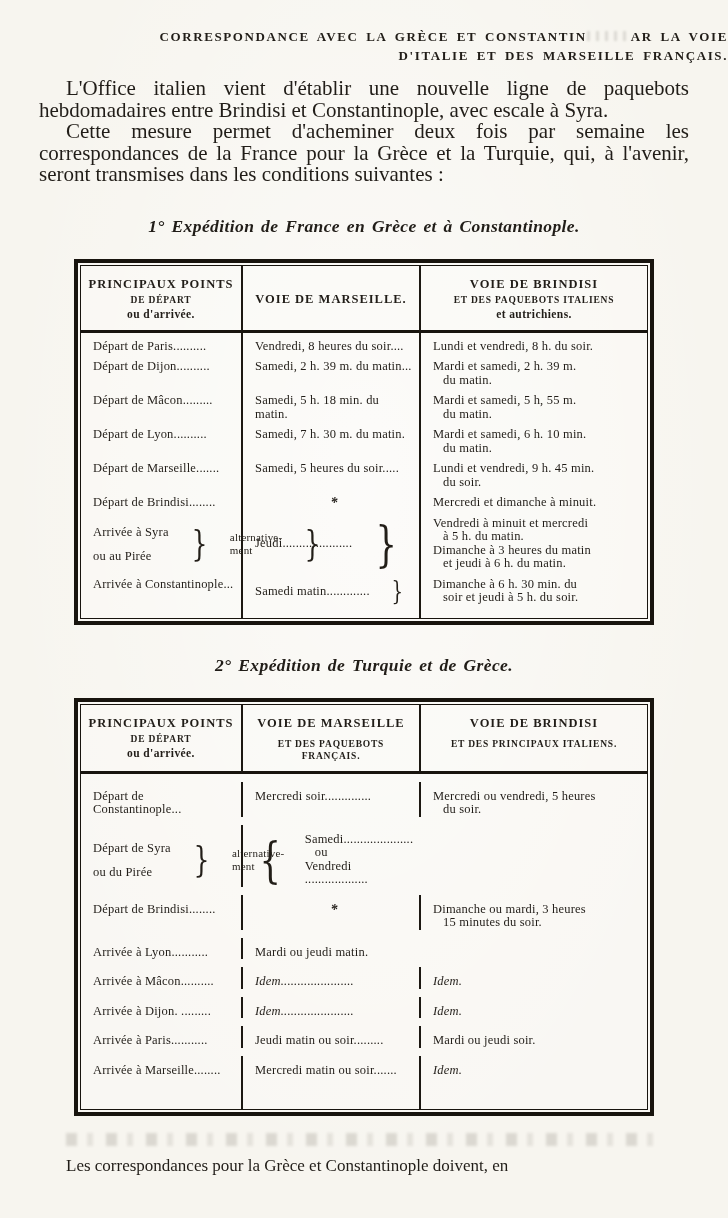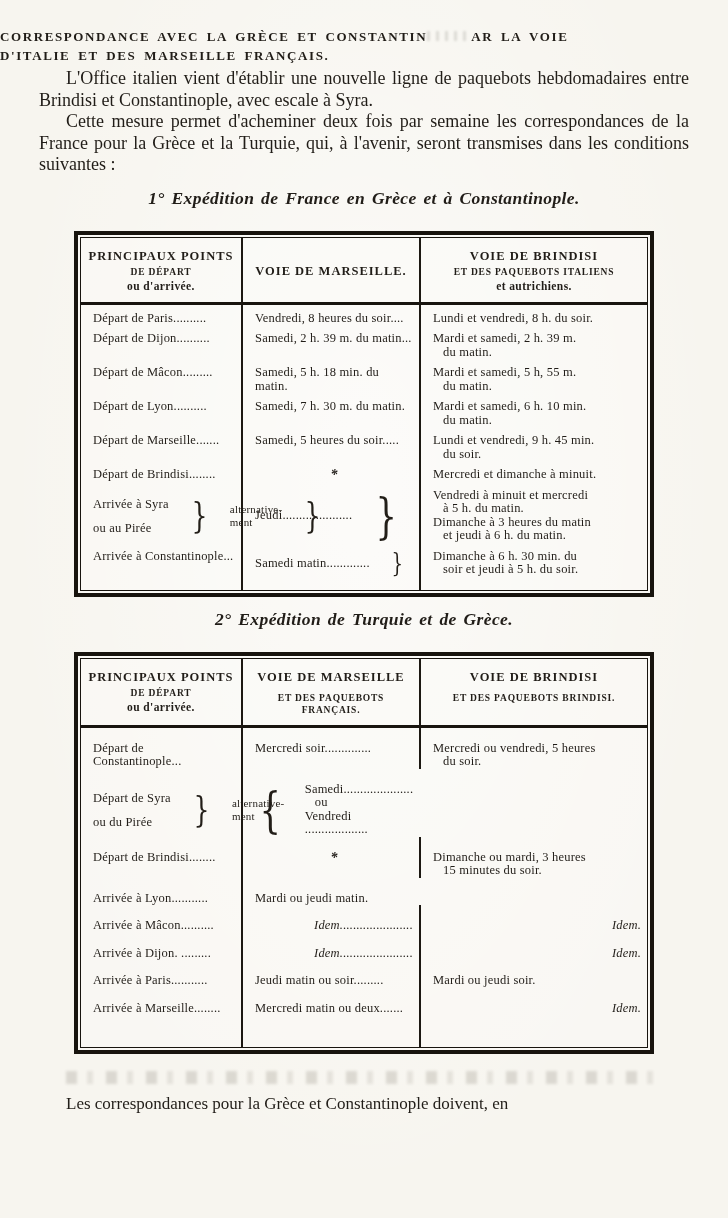--- a/index.html
+++ b/index.html
@@ -9,51 +9,51 @@
     width: 728px; height: 1218px;
     margin: 0 auto;
     background:
       radial-gradient(ellipse at 50% 40%, rgba(255,255,255,.55), rgba(0,0,0,0) 70%),
       #f7f5ef;
     color:#211d18;
     font-family:"Liberation Serif","DejaVu Serif",serif;
     overflow:hidden;
   }
   
-  .masthead { padding-top:27px; text-align:left; font-weight:bold; }
+  .masthead { padding-top:27px; text-align:right; font-weight:bold; }
   .masthead .line { font-size:13px; letter-spacing:1.6px; line-height:19px; word-spacing:3px; }
   .faded-gap {
     display:inline-block; width:44px; height:10px; vertical-align:baseline;
     background: repeating-linear-gradient(90deg, rgba(70,64,55,.28) 0 3px, transparent 3px 9px);
     filter: blur(1.1px); opacity:.55;
   }
   
-  .bodytext { width:650px; margin:3px auto 0; font-size:18px; line-height:21.6px; text-align:justify; }
+  .bodytext { width:650px; margin:13px auto 0; font-size:21px; line-height:21.6px; text-align:justify; }
   .bodytext p { text-indent:27px; }
   
-  .sec-head { margin-top:12px; text-align:center; font-style:italic; font-weight:bold; font-size:17.5px; letter-spacing:.4px; word-spacing:2px; }
+  .sec-head { margin-top:30px; text-align:center; font-style:italic; font-weight:bold; font-size:17.5px; letter-spacing:.4px; word-spacing:2px; }
   
   .tframe { width:580px; margin:22px auto 0; border:4px solid #18140e; background:rgba(255,255,255,.25); }
   .tinner { border:1px solid #18140e; margin:2px; }
   .trow { display:grid; grid-template-columns:160px 178px 1fr; }
   .td, .th { border-left:2px solid #1c1812; }
   .c1, .hc1 { border-left:none; }
   .th { text-align:center; font-weight:bold; padding:11px 4px 9px; border-bottom:3px solid #18140e; }
   .th .h-big { font-size:12.5px; letter-spacing:1px; line-height:14px; }
   .th .h-mid { font-size:9.5px; letter-spacing:.8px; line-height:12px; margin-top:3px; }
   .th .h-low { font-size:11.5px; font-weight:bold; letter-spacing:.4px; line-height:13px; margin-top:2px; }
   .th.vcenter { display:flex; flex-direction:column; justify-content:center; }
   .td { padding:7px 6px 0 12px; font-size:12.5px; line-height:13.5px; letter-spacing:.2px; white-space:pre-wrap; }
-  .t2 .td { padding-top:14px; }
+  .t2 .td { padding-top:8px;margin-top:8px; }
   .tbody-pad1 { height:13px; border-left:2px solid #1c1812; }
   .tbody-pad2 { height:32px; border-left:2px solid #1c1812; }
   .padrow { display:grid; grid-template-columns:160px 178px 1fr; }
   .padrow div:first-child { border-left:none; }
   .mark-cell { text-align:center; font-weight:bold; font-style:italic; font-size:14px; white-space:normal; }
-  .it { font-style:italic;text-align:right; }
+  .it { font-style:italic; }
   
   .altcell { display:flex; align-items:center; gap:19px; white-space:normal; padding-right:2px; }
   .alt-labels div { font-size:12.5px; line-height:24px; white-space:nowrap; }
   .alt-note { text-align:left; font-size:11px; line-height:13px; }
   .brace { font-family:"DejaVu Serif",serif; font-weight:normal; display:inline-block; transform:scaleX(.7); line-height:.85; color:#221e18; }
   .b-md { font-size:36px; }
   .b-lg { font-size:48px; }
   .b-sm { font-size:26px; }
   .flexcell { display:flex; align-items:center; gap:19px; }
   
@@ -186,21 +186,21 @@
           <div class="h-big">PRINCIPAUX POINTS</div>
           <div class="h-mid">DE DÉPART</div>
           <div class="h-low">ou d'arrivée.</div>
         </div>
         <div class="th">
           <div class="h-big">VOIE DE MARSEILLE</div>
           <div class="h-mid" style="margin-top:8px">ET DES PAQUEBOTS FRANÇAIS.</div>
         </div>
         <div class="th">
           <div class="h-big">VOIE DE BRINDISI</div>
-          <div class="h-mid" style="margin-top:8px">ET DES PAQUEBOTS BRINDISI.</div>
+          <div class="h-mid" style="margin-top:8px">ET DES PRINCIPAUX ITALIENS.</div>
         </div>
       </div>
 
       <div class="trow">
         <div class="td c1">Départ de Constantinople...</div>
         <div class="td">Mercredi soir..............</div>
         <div class="td">Mercredi ou vendredi, 5 heures
    du soir.</div>
       </div>
 
@@ -243,21 +243,21 @@
         <div class="td it">Idem......................</div>
         <div class="td it">Idem.</div>
       </div>
       <div class="trow">
         <div class="td c1">Arrivée à Paris...........</div>
         <div class="td">Jeudi matin ou soir.........</div>
         <div class="td">Mardi ou jeudi soir.</div>
       </div>
       <div class="trow">
         <div class="td c1">Arrivée à Marseille........</div>
-        <div class="td">Mercredi matin ou deux.......</div>
+        <div class="td">Mercredi matin ou soir.......</div>
         <div class="td it">Idem.</div>
       </div>
       <div class="padrow">
           <div class="tbody-pad2"></div>
           <div class="tbody-pad2"></div>
           <div class="tbody-pad2"></div>
         </div>
     </div>
   </div>
 

